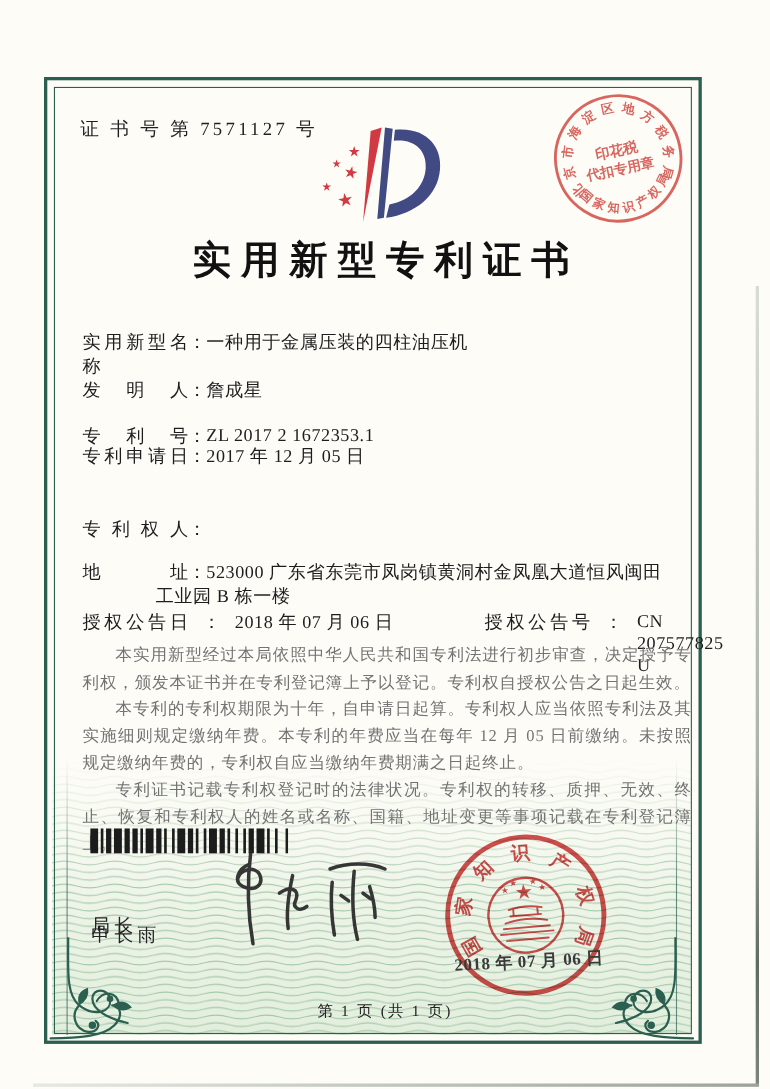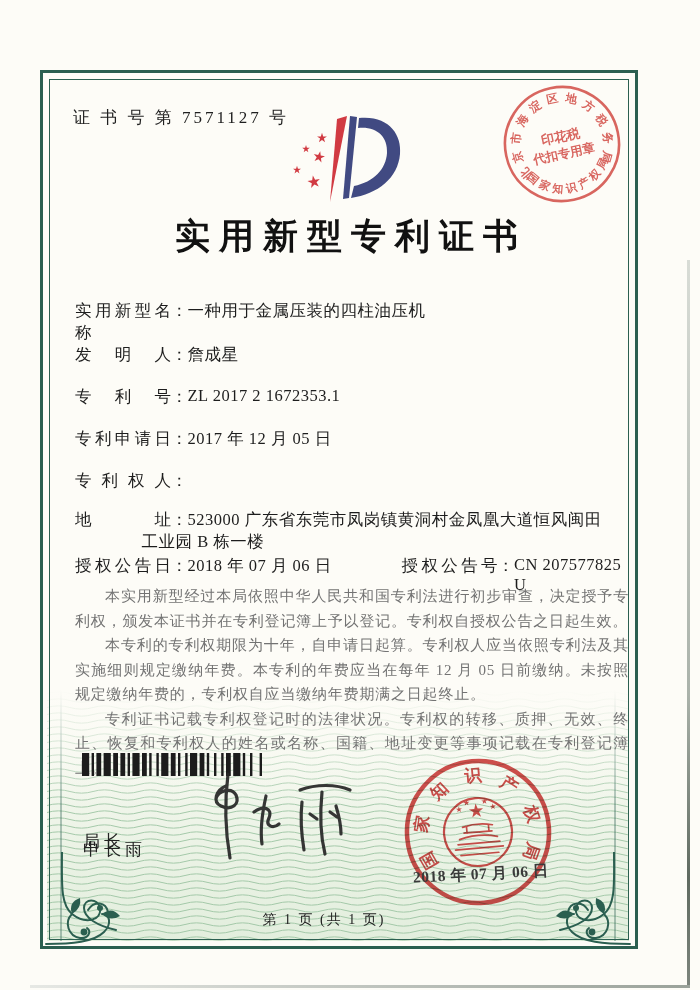--- a/index.html
+++ b/index.html
@@ -30,21 +30,21 @@
   .fvalue{flex:1;letter-spacing:.5px;}
   .addr2{margin-left:-46px;}
   
   #paras{left:75px;top:584px;width:554px;font-size:15px;line-height:24.5px;
      text-align:justify;color:#737373;letter-spacing:.8px;}
   #paras p{margin:0;text-indent:2em;}
   
   #director-label{left:83px;top:806px;font-size:17px;letter-spacing:4px;color:#222;margin-top:24px;}
   #director-name{left:83px;top:838px;font-size:17px;letter-spacing:4px;color:#222;}
   
-  #footer{left:28px;top:911px;width:592px;text-align:center;font-size:14px;letter-spacing:2px;color:#222;}
+  #footer{left:54px;top:911px;width:592px;text-align:center;font-size:14px;letter-spacing:2px;color:#222;}
   
   #seal-date{left:413px;top:864px;font-size:15.5px;letter-spacing:.5px;color:#3a3a3a;
      transform:rotate(-3deg);font-weight:600;}
   .seal{mix-blend-mode:multiply;}
   svg text{font-family:"Liberation Serif","DejaVu Serif",serif;}
 </style>
 </head>
 <body>
 
 <div id="page">
@@ -158,38 +158,38 @@
   <div class="frow" style="top:344px;">
     <span class="flabel">发明人</span>
     <span class="fcolon">：</span>
     <span class="fvalue">詹成星</span>
   </div>
   <div class="frow" style="top:386px;">
     <span class="flabel">专利号</span>
     <span class="fcolon">：</span>
     <span class="fvalue">ZL 2017 2 1672353.1</span>
   </div>
-  <div class="frow" style="top:428px;">
+  <div class="frow" style="top:404px;">
     <span class="flabel">专利申请日</span>
     <span class="fcolon">：</span>
     <span class="fvalue">2017 年 12 月 05 日</span>
   </div>
   <div class="frow" style="top:470px;">
     <span class="flabel">专利权人</span>
     <span class="fcolon">：</span>
   </div>
   <div class="frow" style="top:509px;">
     <span class="flabel">地址</span>
     <span class="fcolon">：</span>
     <span class="fvalue">
       <span>523000 广东省东莞市凤岗镇黄洞村金凤凰大道恒风闽田</span><br>
       <span class="addr2" style="display:inline-block;margin-left:-46px;">工业园 B 栋一楼</span>
     </span>
   </div>
-  <div class="frow" style="top:555px;">
+  <div class="frow" style="top:555px;gap:13px;">
     <span class="flabel">授权公告日</span>
     <span class="fcolon">：</span>
     <span class="fvalue" style="flex:0 0 200px;">2018 年 07 月 06 日</span>
     <span class="flabel" style="margin-left:14px;">授权公告号</span>
     <span class="fcolon">：</span>
     <span class="fvalue">CN 207577825 U</span>
   </div>
 
   <div id="paras" class="abs">
     <p>本实用新型经过本局依照中华人民共和国专利法进行初步审查，决定授予专利权，颁发本证书并在专利登记簿上予以登记。专利权自授权公告之日起生效。</p>

